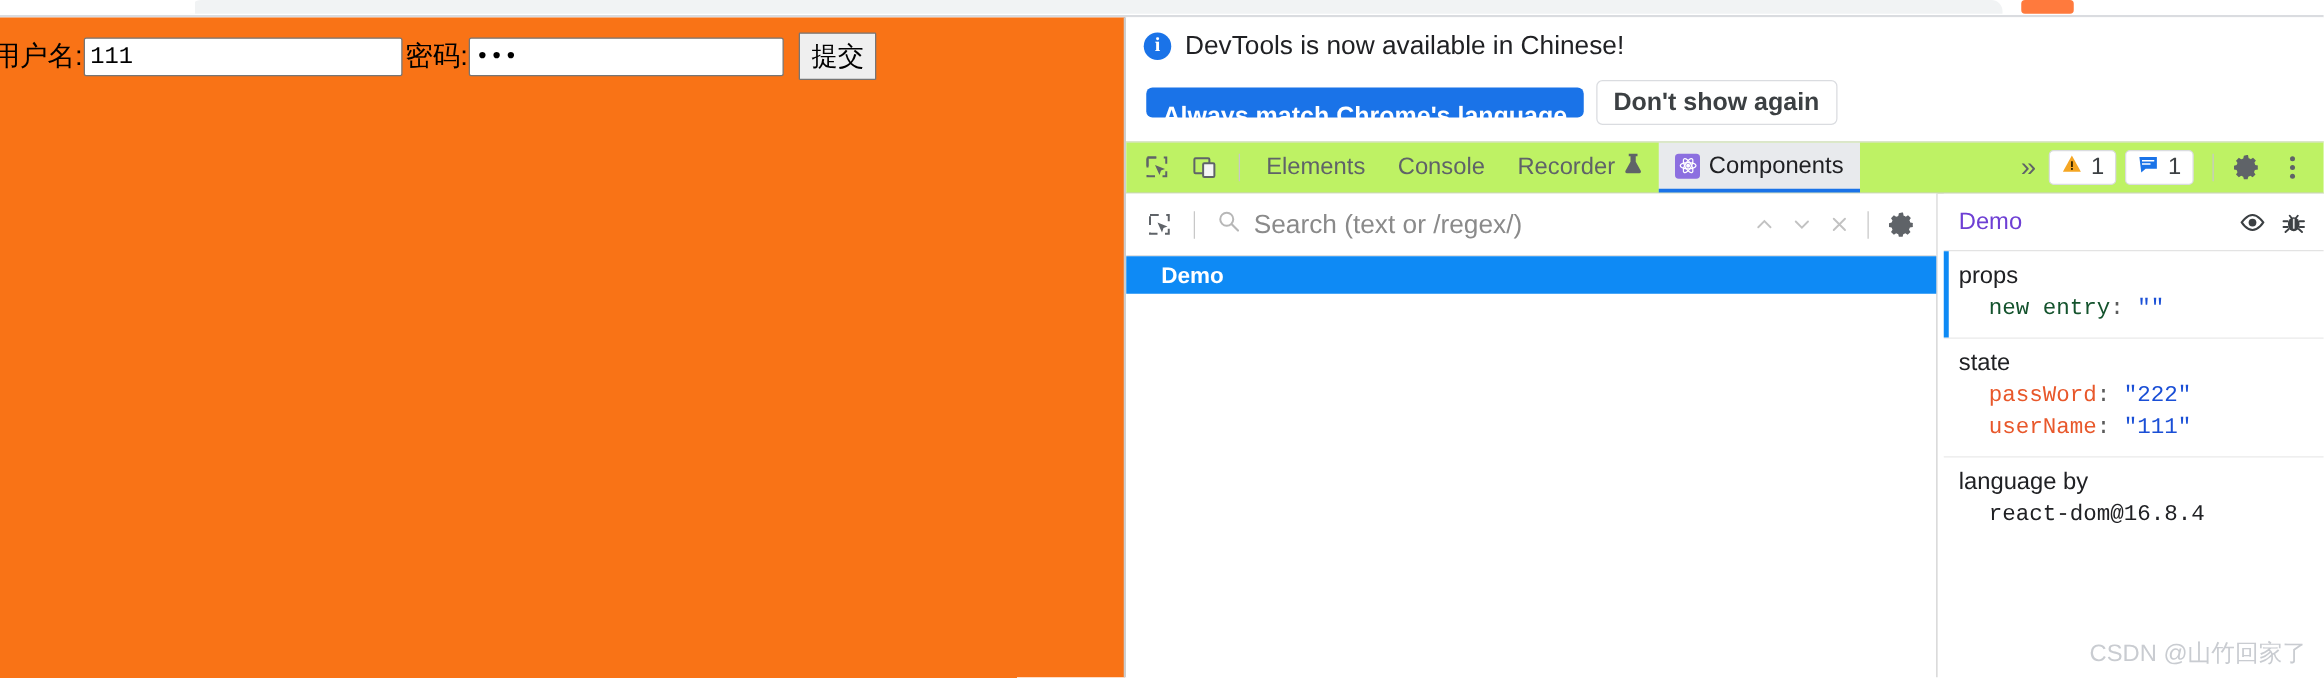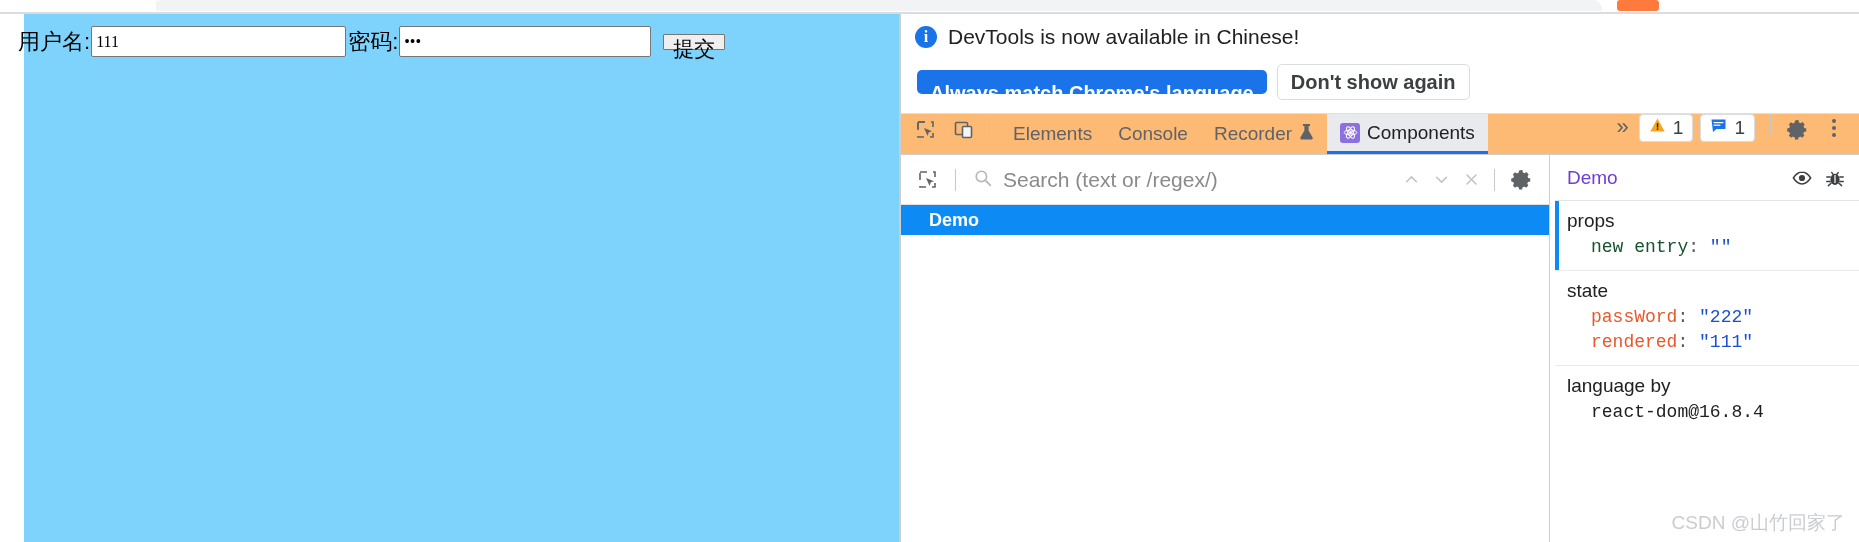--- a/index.html
+++ b/index.html
@@ -44,51 +44,50 @@
   .chrome-divider {
     position: absolute; left: 0; top: 12px;
     width: 1859px; height: 2px;
     background: #dadce0;
   }
 
   
   .page-pane {
     position: absolute; left: 0; top: 14px;
     width: 900px; height: 528px;
-    background: #7dd3fc;
-    margin-left: 24px;
+    background: #f97316;
   }
   .form-row {
     position: absolute; left: -6px; top: 12px;
     display: flex; align-items: center;
     font-size: 22px; color: #000;
     font-family: "Liberation Sans", sans-serif;
   }
   .form-label {
     font-size: 22px; color: #000;
     white-space: nowrap;
     line-height: 1;
   }
   .text-input {
     width: 255px; height: 31px;
     margin-left: 1px;
     border: 1px solid #767676;
     border-radius: 2px;
     background: #ffffff;
-    font-size: 16px;
-    font-family: Liberation Serif, serif;
+    font-size: 19px;
+    font-family: Liberation Mono, monospace;
     color: #000;
     padding: 0 4px;
     outline: none;
   }
   .pwd-input { width: 252px; }
   .label-gap { margin-left: 2px; }
   .submit-btn {
     margin-left: 12px;
-    height: 16px;
+    height: 38px;
     min-width: 58px;
     border: 1px solid #767676;
     border-radius: 1px;
     background: #efefef;
     font-size: 21px;
     font-family: "Liberation Sans", sans-serif;
     color: #000;
     cursor: pointer;
     padding: 0 9px;
   }
@@ -163,25 +162,25 @@
     font-weight: bold;
     font-family: "Liberation Sans", sans-serif;
     cursor: pointer;
     white-space: nowrap;
   }
 
   
   .tabbar {
     position: absolute; left: 0; top: 99px;
     width: 958px; height: 42px;
-    background: #fdba74;
+    background: #bef264;
     border-top: 1px solid #e0e0e0;
     border-bottom: 1px solid #cdcdcd;
-    display: flex; align-items: flex-start;
-    padding: 0 6px;
+    display: flex; align-items: center;
+    padding: 14px 6px;
   }
   .tool-ico {
     width: 32px; height: 32px;
     display: flex; align-items: center; justify-content: center;
     cursor: pointer; flex: none;
     margin: 0 3px;
   }
   .tool-ico svg { display: block; }
   .vsep {
     width: 1px; height: 22px;
@@ -560,21 +559,21 @@
           </div>
         </div>
 
         <div class="section">
           <div class="section-title">state</div>
           <div class="kv">
             <span class="k-name">passWord</span><span class="k-colon">:</span>
             <span class="k-val-str">"222"</span>
           </div>
           <div class="kv">
-            <span class="k-name">rendered</span><span class="k-colon">:</span>
+            <span class="k-name">userName</span><span class="k-colon">:</span>
             <span class="k-val-str">"111"</span>
           </div>
         </div>
 
         <div class="section" style="border-bottom:none;">
           <div class="section-title">language by</div>
           <div class="mono-line">react-dom@16.8.4</div>
         </div>
       </div>
 

